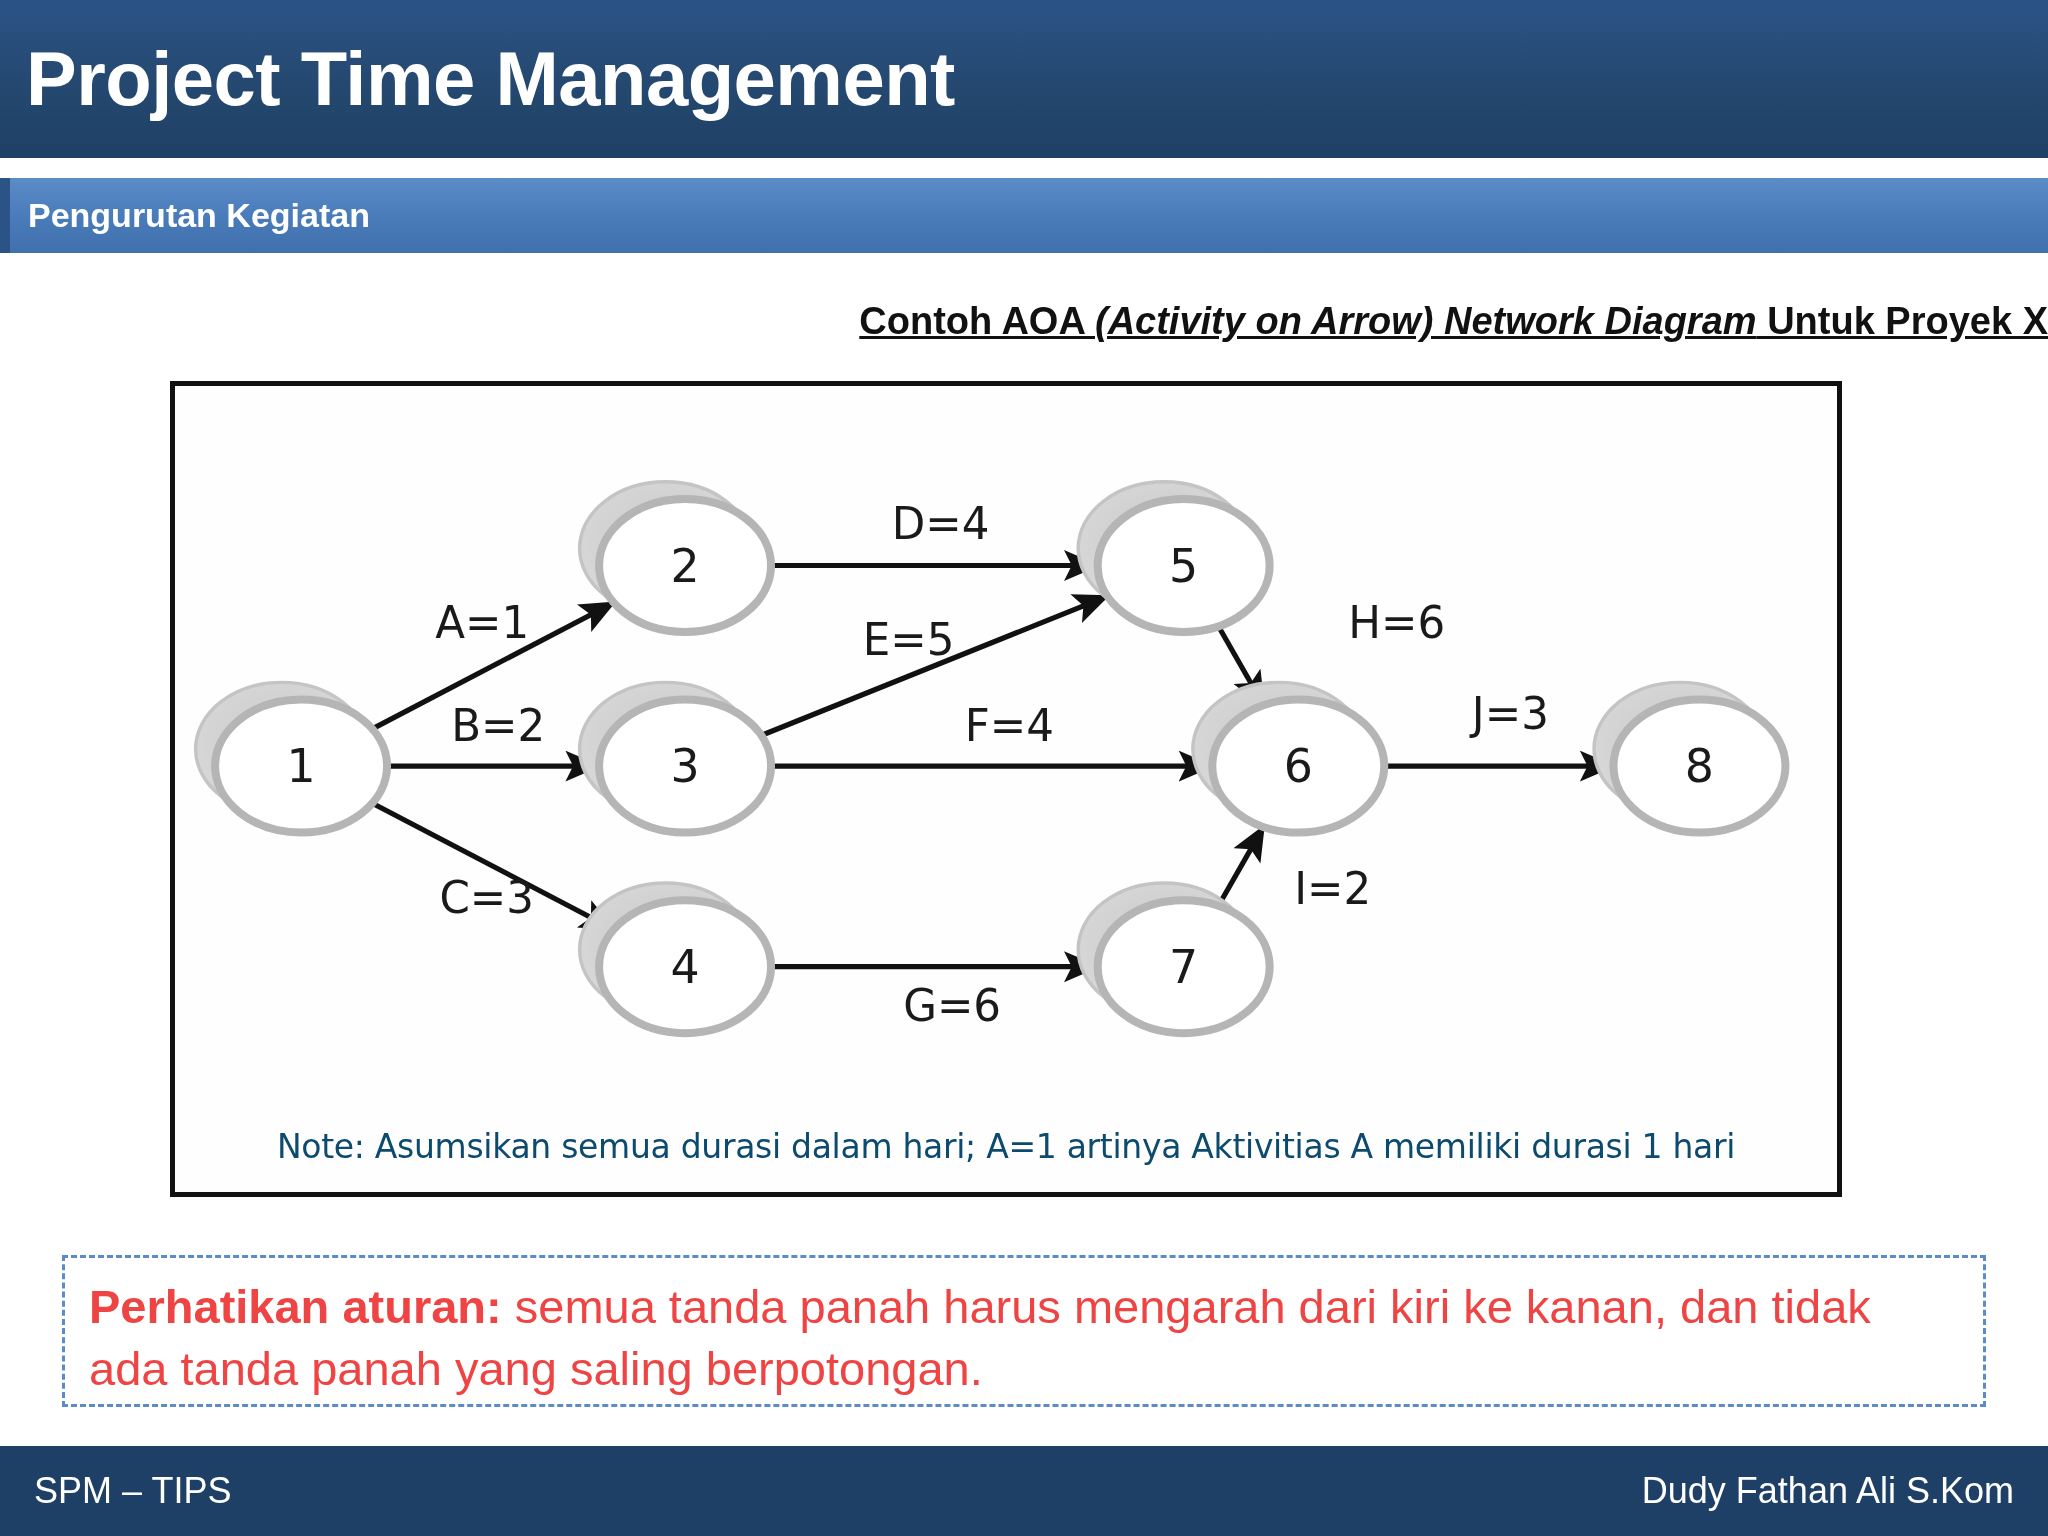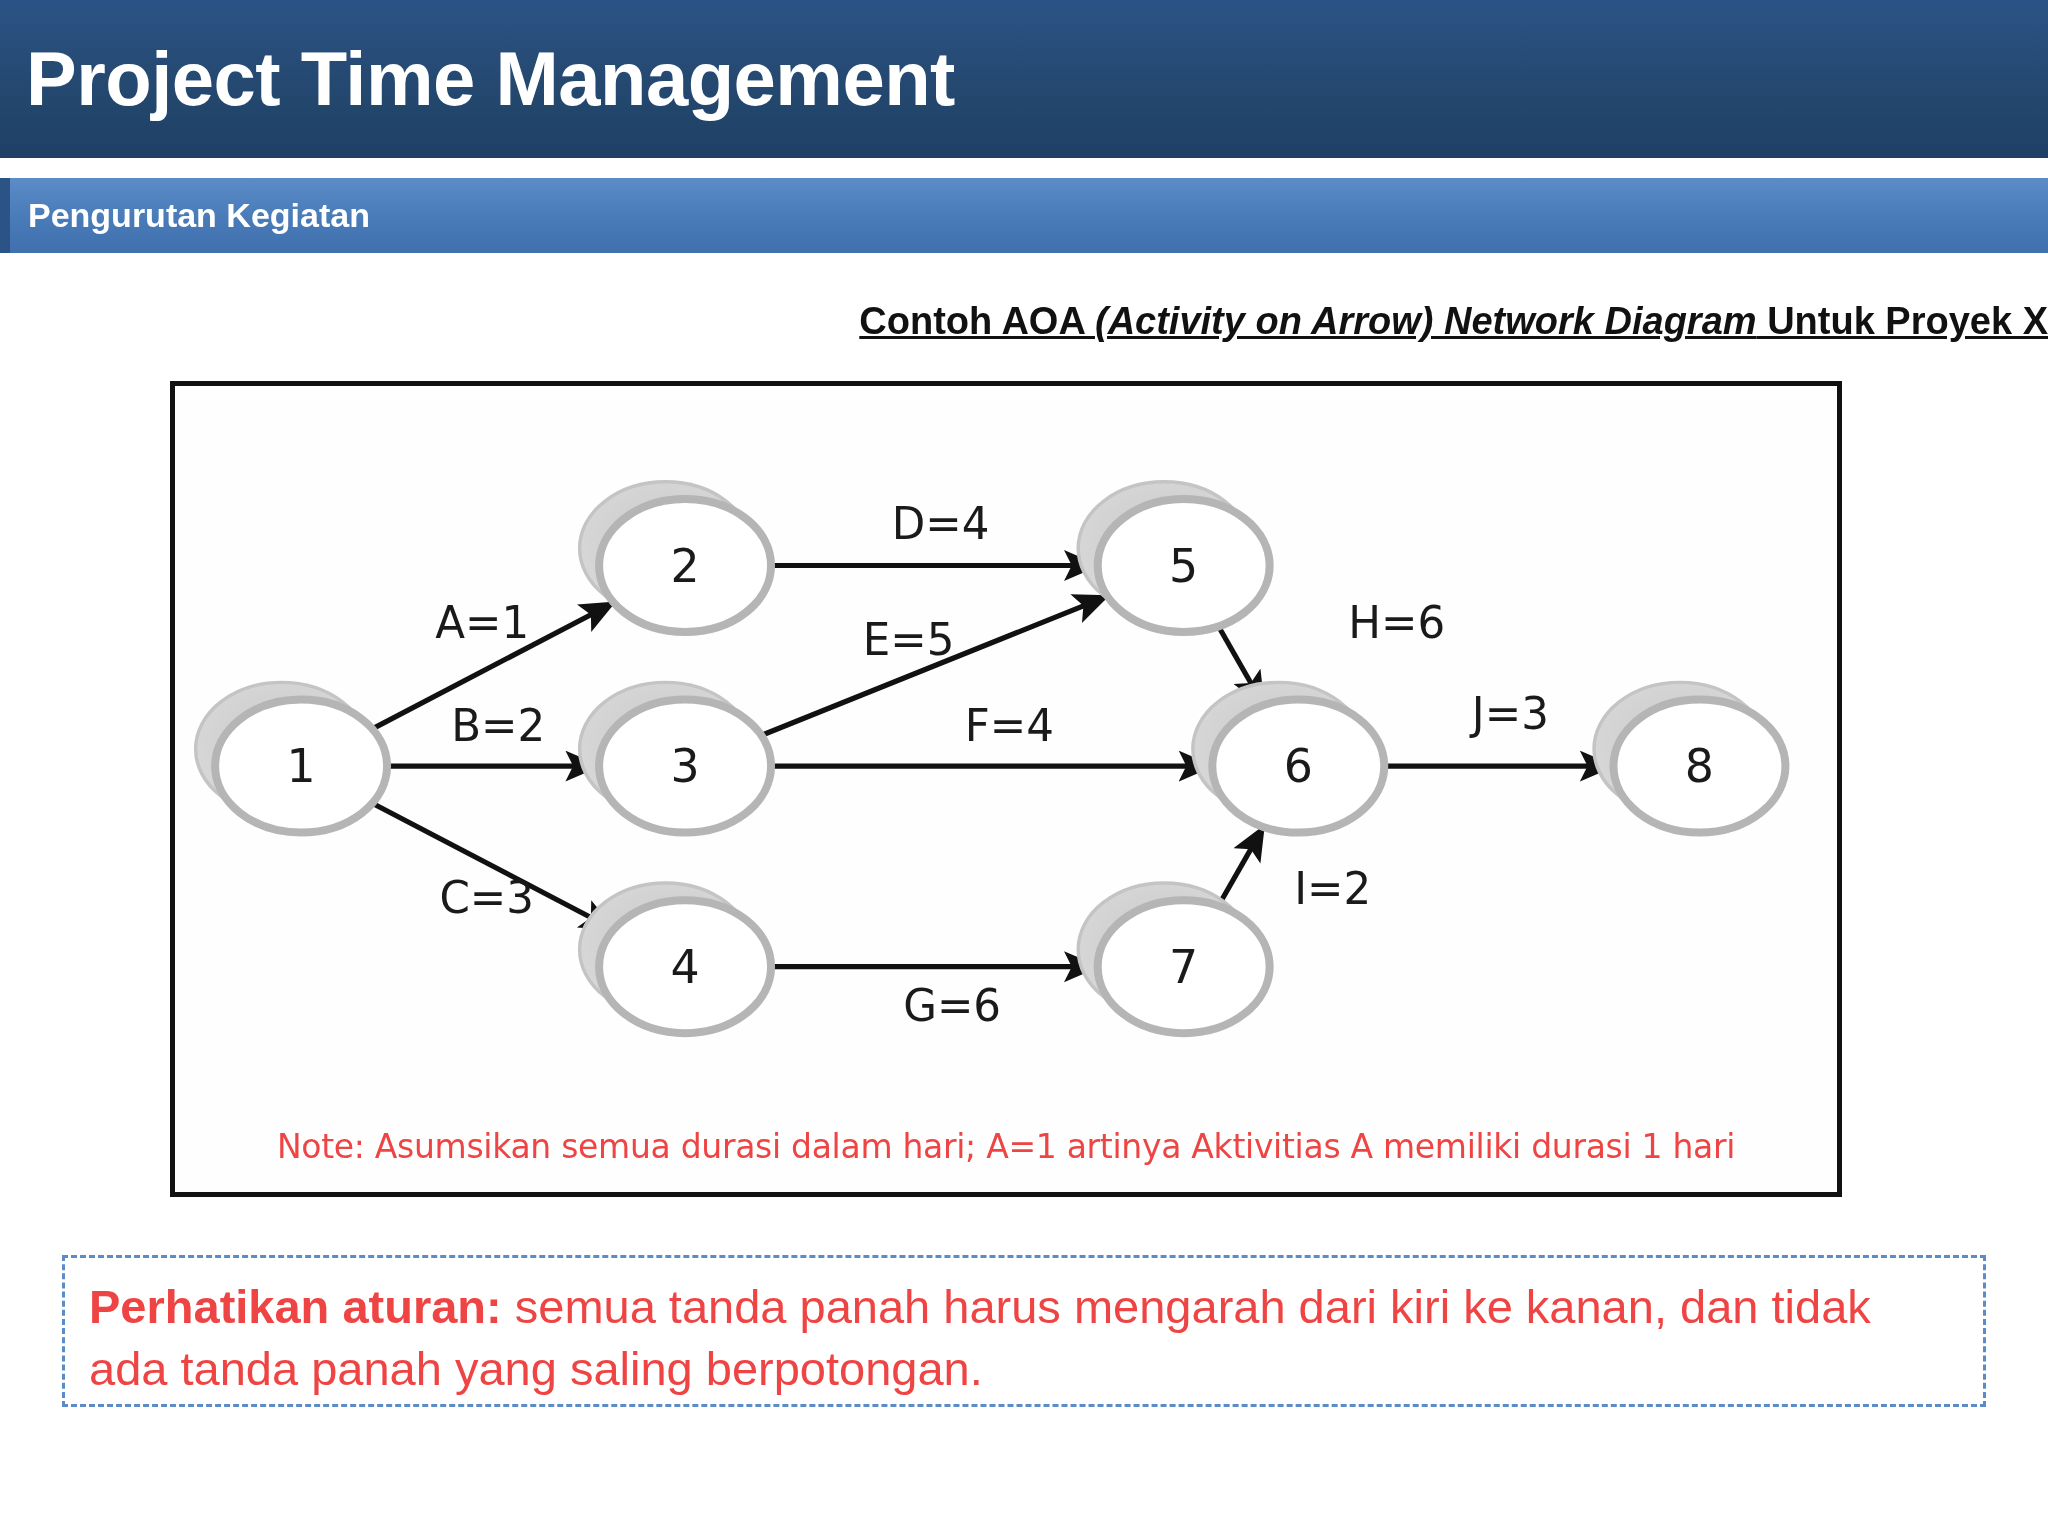--- a/index.html
+++ b/index.html
@@ -55,21 +55,21 @@
     width: 1672px; height: 816px;
     border: 5px solid #111;
     background: #fefefe;
     overflow: hidden;
   }
   .diagram-svg { position: absolute; left: 0; top: 0; }
 
   .note-line {
     position: absolute; left: 0; bottom: 26px; width: 100%;
     text-align: center;
-    font-size: 33px; color: #ef4444;
+    font-size: 33px; color: #0c4a6e;
     font-family: "DejaVu Sans", sans-serif;
     letter-spacing: -0.3px;
     white-space: nowrap;
   }
 
   
   .callout {
     position: absolute; left: 62px; top: 1255px;
     width: 1924px; height: 152px;
     border: 3px dashed #5b8cc8;
@@ -194,14 +194,18 @@
 
     <div class="note-line">Note: Asumsikan semua durasi dalam hari;  A=1 artinya Aktivitias A memiliki durasi 1 hari</div>
   </div>
 
   <div class="callout">
     <div class="callout-text">
       <b>Perhatikan aturan:</b><span> semua tanda panah harus mengarah dari kiri ke kanan, dan tidak ada tanda panah yang saling berpotongan.</span>
     </div>
   </div>
 
+  <div class="footer-bar">
+    <div class="footer-left">SPM – TIPS</div>
+    <div class="footer-right">Dudy Fathan Ali S.Kom</div>
+  </div>
 
 </div>
 
 </body></html>

